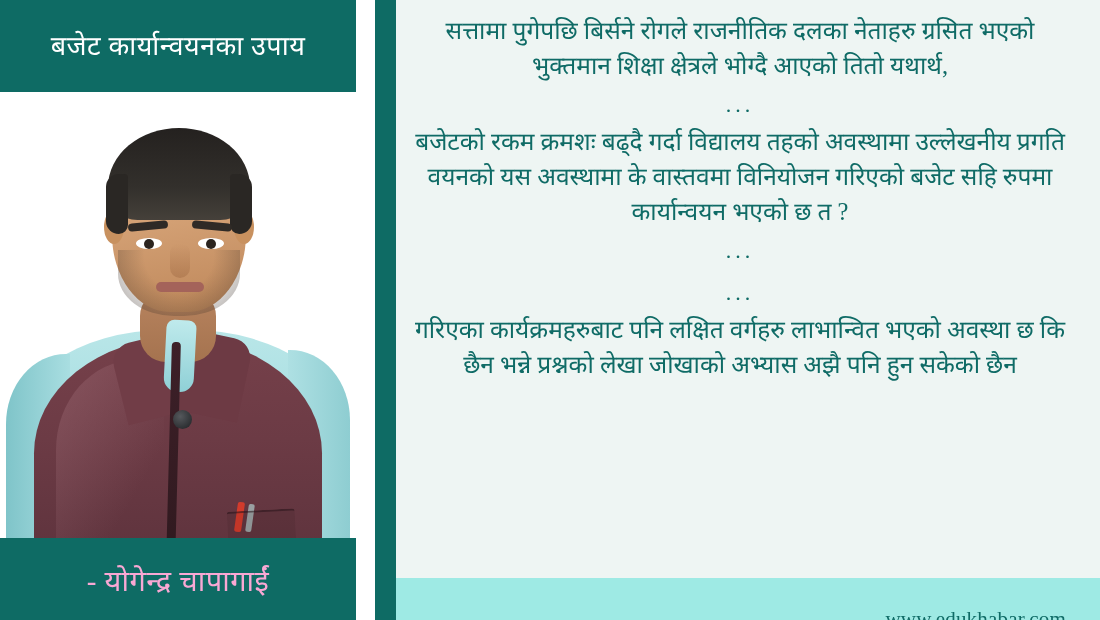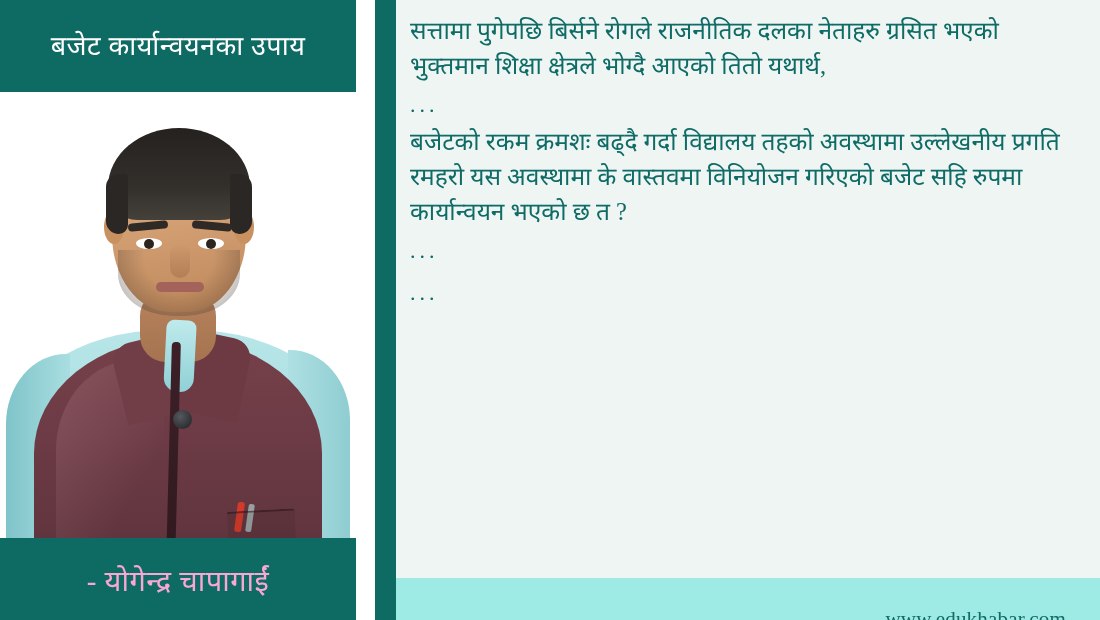--- a/index.html
+++ b/index.html
@@ -381,20 +381,21 @@
 
   #quote-body {
     position: absolute;
     left: 0;
     top: 0;
     width: 704px;
     height: 578px;
     padding: 14px 30px 0 14px;
     box-sizing: border-box;
     color: #0f6b66;
+    text-align: center;
     font-size: 24.5px;
     line-height: 1.42;
   }
   .para {
     margin: 0;
     padding: 0;
   }
   .ellipsis {
     margin: 0;
     padding: 0;
@@ -476,23 +477,24 @@
 
   </div>
 
   <div id="divider-bar"></div>
 
   <div id="right-panel">
 
     <div id="quote-body">
       <p class="para">सत्तामा पुगेपछि बिर्सने रोगले राजनीतिक दलका नेताहरु ग्रसित भएको भुक्तमान शिक्षा क्षेत्रले भोग्दै आएको तितो यथार्थ,</p>
       <p class="ellipsis">...</p>
-      <p class="para">बजेटको रकम क्रमशः बढ्दै गर्दा विद्यालय तहको अवस्थामा उल्लेखनीय प्रगति रमहरो यस अवस्थामा के वास्तवमा विनियोजन गरिएको बजेट सहि रुपमा कार्यान्वयन भएको छ त ?</p>
+      <p class="para">बजेटको रकम क्रमशः बढ्दै गर्दा विद्यालय तहको अवस्थामा उल्लेखनीय प्रगति वयनको यस अवस्थामा के वास्तवमा विनियोजन गरिएको बजेट सहि रुपमा कार्यान्वयन भएको छ त ?</p>
       <p class="ellipsis">...</p>
       <p class="ellipsis">...</p>
+      <p class="para">गरिएका कार्यक्रमहरुबाट पनि लक्षित वर्गहरु लाभान्वित भएको अवस्था छ कि छैन भन्ने प्रश्नको लेखा जोखाको अभ्यास अझै पनि हुन सकेको छैन</p>
     </div>
 
     <div id="site-bar">
       <span id="site-url">www.edukhabar.com</span>
     </div>
 
   </div>
 
 </div>
 

